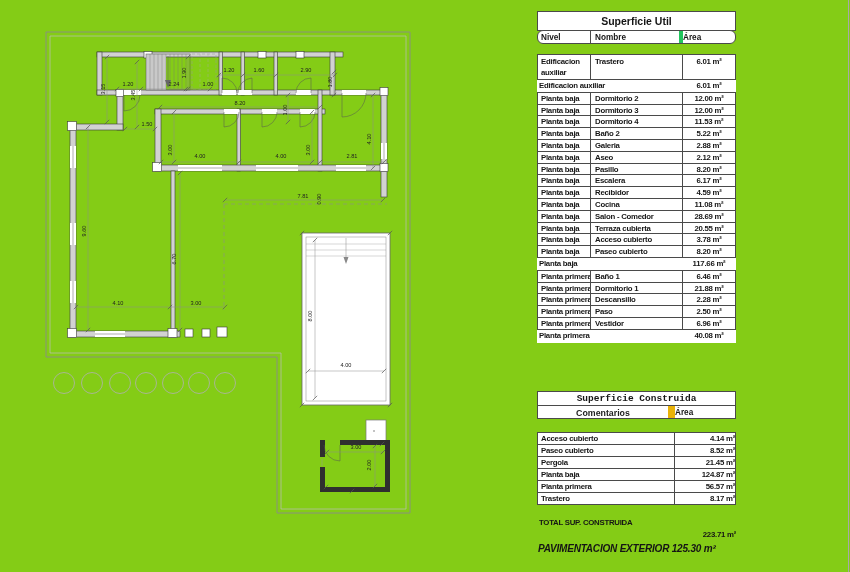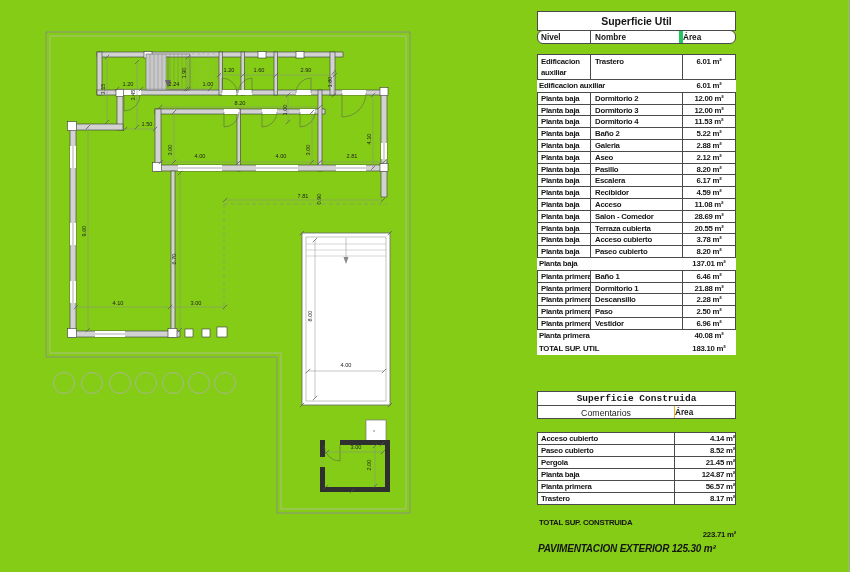--- a/index.html
+++ b/index.html
@@ -10,21 +10,21 @@
   .boxed{position:absolute;left:537px;width:199px;border:1px solid #4a4a4a;box-sizing:border-box;
          text-align:center;background:#fff;}
   .t1-title{top:11px;height:20px;font-size:10.5px;line-height:19px;}
   .t1-head{top:30px;height:14px;display:flex;border-radius:6px;}
   .t2-title{top:391px;height:28px;font-size:9.5px;line-height:14px;font-family:Liberation Mono, monospace;}
   .t2-head{top:405px;height:14px;display:flex;}
   .hcell{box-sizing:border-box;font-size:8.2px;line-height:12px;padding-top:1px;}
   .h-nivel{width:53px;border-right:1px solid #4a4a4a;text-align:left;padding-left:3px;}
   .h-nombre{width:92px;border-right:4px solid #22c55e;text-align:left;padding-left:4px;}
   .h-area{flex:1;text-align:left;}
-  .h-com{width:137px;border-right:1px solid #eab308;text-align:center;font-weight:normal;
+  .h-com{width:137px;border-right:7px solid #eab308;text-align:center;font-weight:bold;
          font-size:8.8px;color:#222;}
   .t1-body{position:absolute;left:537px;top:55px;width:199px;}
   .t2-body{position:absolute;left:537px;top:433px;width:199px;}
   .row{display:flex;box-sizing:border-box;width:199px;background:#fff;}
   .row.item,.row.item2{border:1px solid #4a4a4a;margin-top:-1px;}
   .row.item{height:12.8px;}
   .row.item2{height:26px;}
   .row.summary,.row.total{height:12.8px;}
   .row.citem{border:1px solid #4a4a4a;margin-top:-1px;height:13px;}
   .cell{box-sizing:border-box;font-size:7.8px;letter-spacing:-0.25px;line-height:11.5px;
@@ -299,21 +299,21 @@
           <div class="cell c-nombre">Escalera</div>
           <div class="cell c-area">6.17 m²</div>
         </div>
         <div class="row item">
           <div class="cell c-nivel">Planta baja</div>
           <div class="cell c-nombre">Recibidor</div>
           <div class="cell c-area">4.59 m²</div>
         </div>
         <div class="row item">
           <div class="cell c-nivel">Planta baja</div>
-          <div class="cell c-nombre">Acceso</div>
+          <div class="cell c-nombre">Cocina</div>
           <div class="cell c-area">11.08 m²</div>
         </div>
         <div class="row item">
           <div class="cell c-nivel">Planta baja</div>
           <div class="cell c-nombre">Salon - Comedor</div>
           <div class="cell c-area">28.69 m²</div>
         </div>
         <div class="row item">
           <div class="cell c-nivel">Planta baja</div>
           <div class="cell c-nombre">Terraza cubierta</div>
@@ -324,21 +324,21 @@
           <div class="cell c-nombre">Acceso cubierto</div>
           <div class="cell c-area">3.78 m²</div>
         </div>
         <div class="row item">
           <div class="cell c-nivel">Planta baja</div>
           <div class="cell c-nombre">Paseo cubierto</div>
           <div class="cell c-area">8.20 m²</div>
         </div>
         <div class="row summary">
           <div class="cell c-label">Planta baja</div>
-          <div class="cell c-area">137.01 m²</div>
+          <div class="cell c-area">117.66 m²</div>
         </div>
         <div class="row item">
           <div class="cell c-nivel">Planta primera</div>
           <div class="cell c-nombre">Baño 1</div>
           <div class="cell c-area">6.46 m²</div>
         </div>
         <div class="row item">
           <div class="cell c-nivel">Planta primera</div>
           <div class="cell c-nombre">Dormitorio 1</div>
           <div class="cell c-area">21.88 m²</div>
@@ -354,24 +354,20 @@
           <div class="cell c-area">2.50 m²</div>
         </div>
         <div class="row item">
           <div class="cell c-nivel">Planta primera</div>
           <div class="cell c-nombre">Vestidor</div>
           <div class="cell c-area">6.96 m²</div>
         </div>
         <div class="row summary">
           <div class="cell c-label">Planta primera</div>
           <div class="cell c-area">40.08 m²</div>
-        </div>
-        <div class="row total">
-          <div class="cell c-label">TOTAL SUP. UTIL</div>
-          <div class="cell c-area">183.10 m²</div>
         </div>
       </div>
 
     <div class="boxed t2-title">Superficie Construida</div>
     <div class="boxed t2-head">
       <div class="hcell h-com">Comentarios</div>
       <div class="hcell h-area">Área</div>
     </div>
     <div class="t2-body" id="cons-body">
         <div class="row citem">

